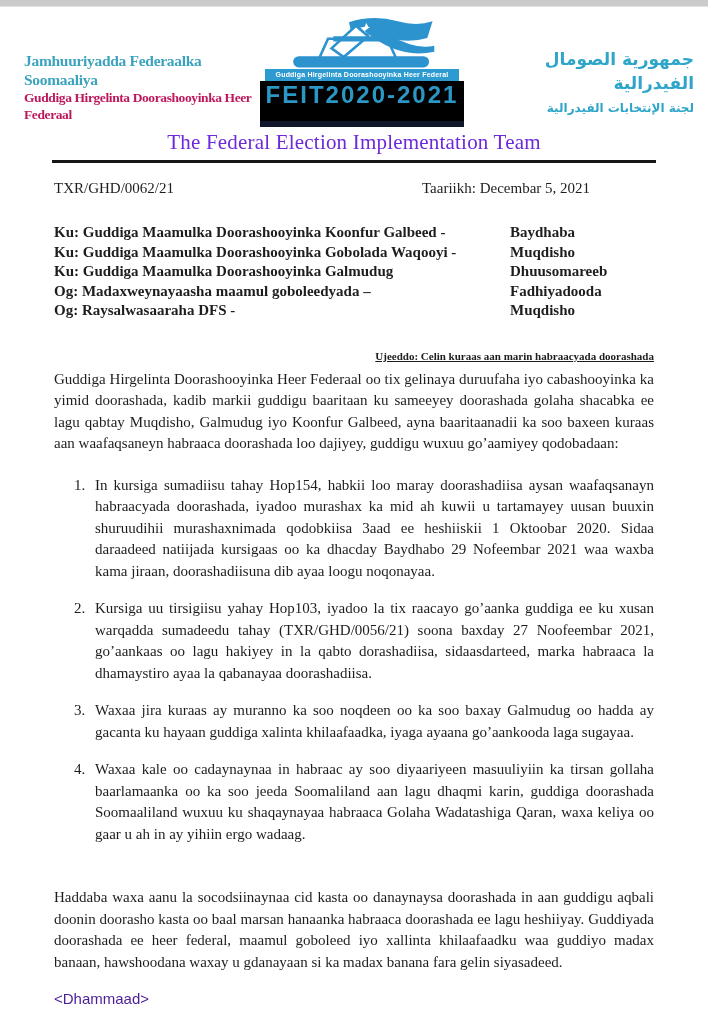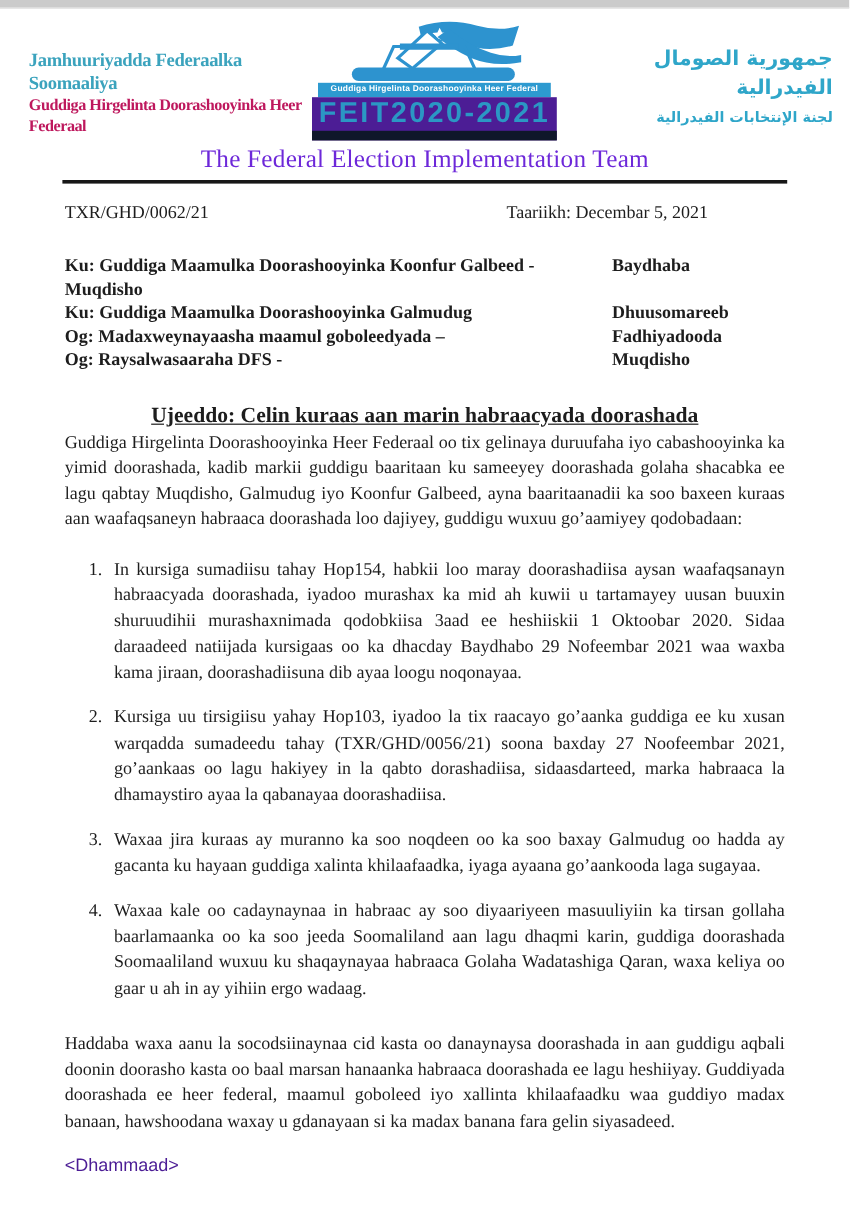--- a/index.html
+++ b/index.html
@@ -33,23 +33,23 @@
     width: 194px; margin: 0 auto;
     background: #2d9ad0; color: #ffffff;
     font-family: "Liberation Sans", "DejaVu Sans", sans-serif;
     font-size: 7px; font-weight: bold; line-height: 12px;
     letter-spacing: 0.2px; white-space: nowrap; overflow: hidden;
   }
   .logo-acronym {
     display: inline-block;
     font-family: "Liberation Sans", "DejaVu Sans", sans-serif;
     font-size: 24px; font-weight: bold; letter-spacing: 2px;
-    color: #2b97c4; background: #4c1d95;
-    padding: 0 6px 1px 6px;
-    border-bottom: 8px solid #0f172a;
+    color: #2b97c4; background: #000000;
+    padding: 0 6px 13px 6px;
+    border-bottom: 6px solid #0f172a;
     line-height: 27px;
   }
   .org-ar { text-align: right; direction: rtl; padding-bottom: 6px; padding-left: 4px; }
   .org-ar .a1 { font-size: 17px; font-weight: bold; color: #2fa6c9; line-height: 24px; font-family: "DejaVu Sans", sans-serif; }
   .org-ar .a2 { font-size: 12px; font-weight: bold; color: #2fa6c9; line-height: 26px; font-family: "DejaVu Sans", sans-serif; }
 
   .subtitle {
     text-align: center;
     font-size: 21px;
     color: #6d28d9;
@@ -62,36 +62,36 @@
   
   .content { padding: 0 54px; }
   .ref-row { position: relative; margin-top: 15px; font-size: 15px; line-height: 20px; }
   .ref-row .date { position: absolute; left: 368px; top: 0; }
 
   .recipients { margin-top: 25px; font-weight: bold; font-size: 15px; }
   .recipient-row { display: grid; grid-template-columns: 456px 1fr; line-height: 19.5px; }
 
   .subject {
     margin-top: 25px;
-    text-align: center;
+    text-align: right;
     font-weight: bold;
-    font-size: 18px;
+    font-size: 11px;
     text-decoration: underline;
     line-height: 20px;
     font-family: Liberation Serif, serif;
   }
   .para { font-size: 15px; line-height: 21.5px; text-align: justify; }
   .intro { margin-top: 3px; }
 
   .decision-list { margin-top: 20px; padding-left: 20px; }
   .decision-item { display: flex; margin-bottom: 16px; }
   .decision-item .num { width: 21px; flex: 0 0 21px; font-size: 15px; line-height: 21.5px; }
   .decision-item .txt { flex: 1; font-size: 15px; line-height: 21.5px; text-align: justify; }
 
-  .closing { margin-top: 25px; }
+  .closing { margin-top: 42px; }
 
   .end-mark {
     margin-top: 16px;
     text-align: left;
     font-family: "Liberation Sans", "DejaVu Sans", sans-serif;
     font-size: 15px;
     color: #4c1d95;
     line-height: 20px;
   }
 </style>
@@ -142,20 +142,21 @@
       <span class="ref">TXR/GHD/0062/21</span>
       <span class="date">Taariikh: Decembar 5, 2021</span>
     </div>
 
     <div class="recipients">
       <div class="recipient-row">
         <span>Ku: Guddiga Maamulka Doorashooyinka Koonfur Galbeed  -</span>
         <span>Baydhaba</span>
       </div>
       <div class="recipient-row">
+        <span>Ku: Guddiga Maamulka Doorashooyinka Gobolada Waqooyi -</span>
         <span>Muqdisho</span>
       </div>
       <div class="recipient-row">
         <span>Ku: Guddiga Maamulka Doorashooyinka Galmudug</span>
         <span>Dhuusomareeb</span>
       </div>
       <div class="recipient-row">
         <span>Og: Madaxweynayaasha maamul goboleedyada –</span>
         <span>Fadhiyadooda</span>
       </div>

